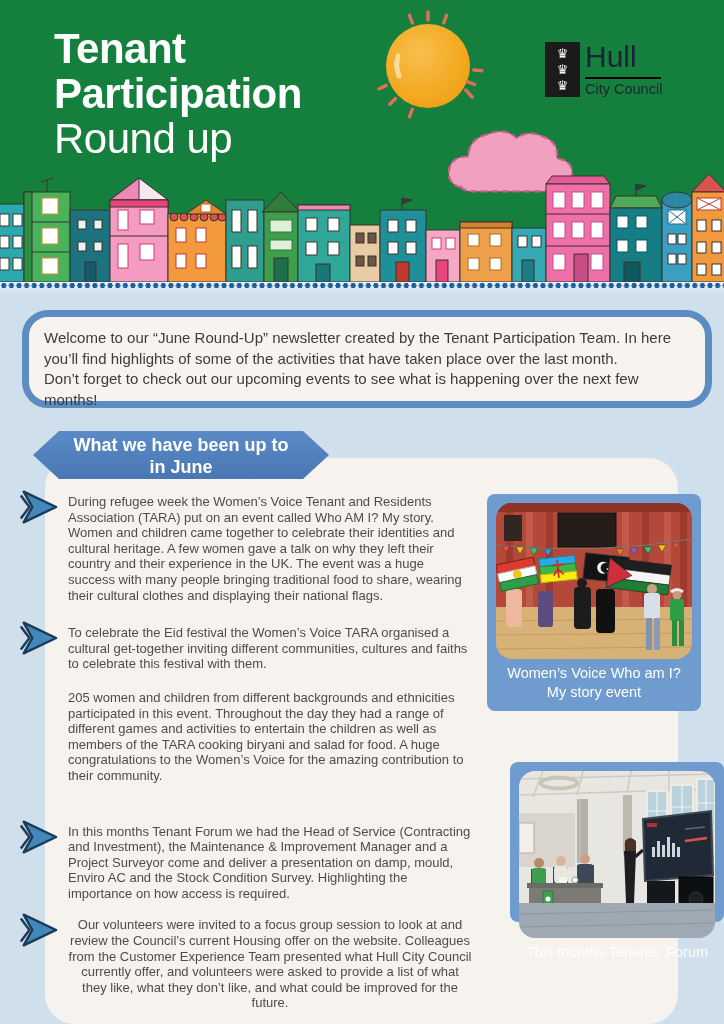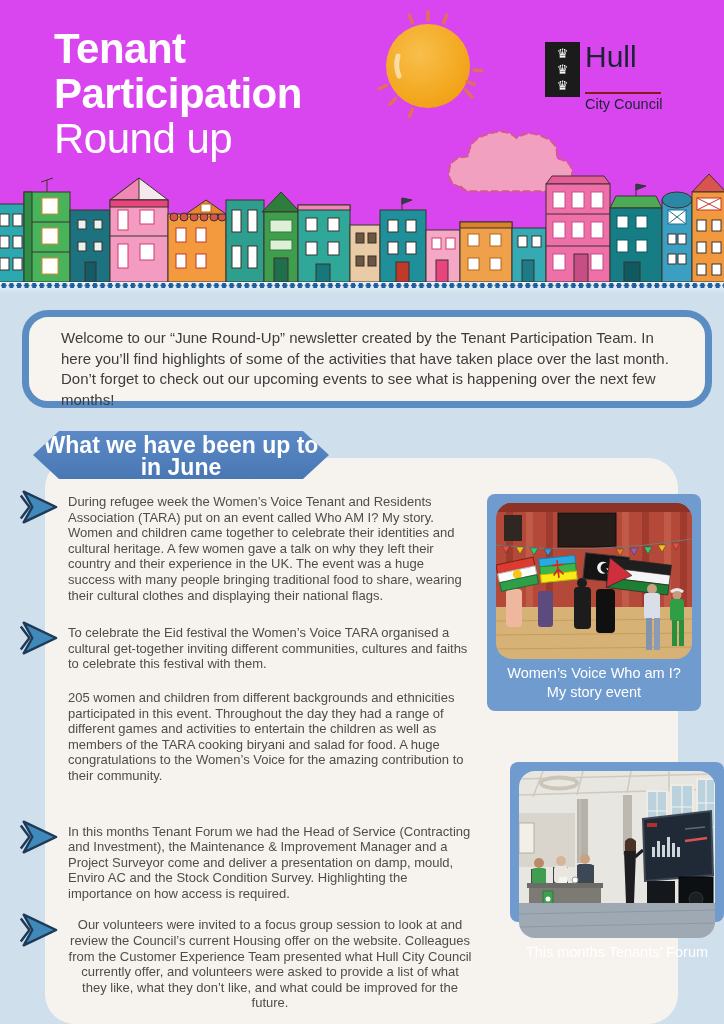--- a/index.html
+++ b/index.html
@@ -2,49 +2,49 @@
 <html><head>
 <meta charset="utf-8">
 <style>
   html,body{margin:0;padding:0;}
   .page{
     position:relative; width:724px; height:1024px; overflow:hidden;
     background:#cfe0ec;
     font-family:"Liberation Sans", sans-serif;
   }
   
-  .header{position:absolute;left:0;top:0;width:724px;height:282px;background:#d946ef;}
+  .header{position:absolute;left:0;top:0;width:724px;height:282px;background:#15803d;}
   .title{position:absolute;left:54px;top:26px;color:#fff;line-height:45px;font-size:42px;letter-spacing:-0.5px;}
   .title .bold{font-weight:bold;}
   .sun{position:absolute;left:372px;top:8px;width:116px;height:116px;}
   .cloud{position:absolute;left:438px;top:110px;width:148px;height:92px;z-index:1;}
   .houses{position:absolute;left:0;bottom:0;width:724px;height:112px;z-index:2;}
   .logo{position:absolute;left:545px;top:42px;display:flex;z-index:3;}
   .crest{width:35px;height:55px;background:#1b1b1b;color:#fff;display:flex;flex-direction:column;
          align-items:center;justify-content:center;font-size:13px;line-height:16px;}
   .logo-text{margin-left:5px;color:#1c2433;}
-  .logo-name{font-size:30px;line-height:30px;font-weight:500;border-bottom:2px solid #7f1d1d;padding-bottom:20px;width:76px;}
+  .logo-name{font-size:30px;line-height:30px;font-weight:500;border-bottom:2px solid #000000;padding-bottom:5px;width:76px;}
   .logo-sub{font-size:14.5px;line-height:18px;margin-top:1px;}
   
   .stitch{position:absolute;left:0;top:282px;width:724px;height:13px;
     background-image:radial-gradient(circle 2.6px at 3.8px 3.5px,#1f5f9f 97%,rgba(0,0,0,0)),
                      linear-gradient(180deg,#eef3f8 0%,#cfe0ec 90%);
     background-size:7.6px 13px,100% 100%;background-repeat:repeat-x,no-repeat;}
   
   .welcome{position:absolute;left:22px;top:310px;width:690px;height:98px;box-sizing:border-box;
-    background:#f7f4ef;border:7px solid #5b8cc2;border-radius:26px;padding:11px 32px;
+    background:#f7f4ef;border:7px solid #5b8cc2;border-radius:26px;padding:11px 15px;
     color:#3c3c3c;font-size:15px;line-height:20.5px;}
   .welcome p{margin:0;}
   
   .panel{position:absolute;left:45px;top:458px;width:633px;height:566px;background:#f6f3ee;border-radius:30px;}
   
   .banner{position:absolute;left:33px;top:431px;width:296px;height:48px;z-index:4;
     background:linear-gradient(180deg,#5b8ac6,#4877b4);
     clip-path:polygon(26px 0,calc(100% - 26px) 0,100% 50%,calc(100% - 26px) 100%,26px 100%,0 50%);
-    color:#fff;font-weight:bold;font-size:23px;line-height:22px;text-align:center;padding-top:3px;box-sizing:border-box;}
+    color:#fff;font-weight:bold;font-size:18px;line-height:22px;text-align:center;padding-top:3px;box-sizing:border-box;}
   
   .articles{position:absolute;left:68px;top:494px;width:404px;z-index:4;}
   .article{position:relative;}
   .article p{margin:0;font-size:13px;line-height:15.6px;color:#4f4c49;}
   .a1{margin-top:22px;} .a2{margin-top:18px;} .a3{margin-top:40px;} .a4{margin-top:16px;text-align:center;}
   .bullet{position:absolute;left:-51px;top:-6px;width:42px;height:38px;}
   
   .card{position:absolute;left:487px;width:214px;background:#6f9bce;border-radius:8px;
         padding:9px 9px 6px 9px;box-sizing:border-box;z-index:5;}
   .card1{top:494px;height:217px;}

